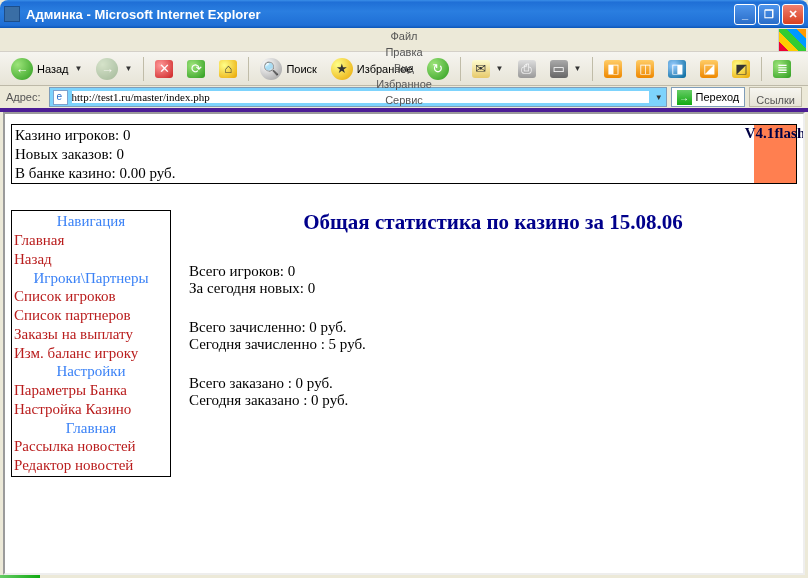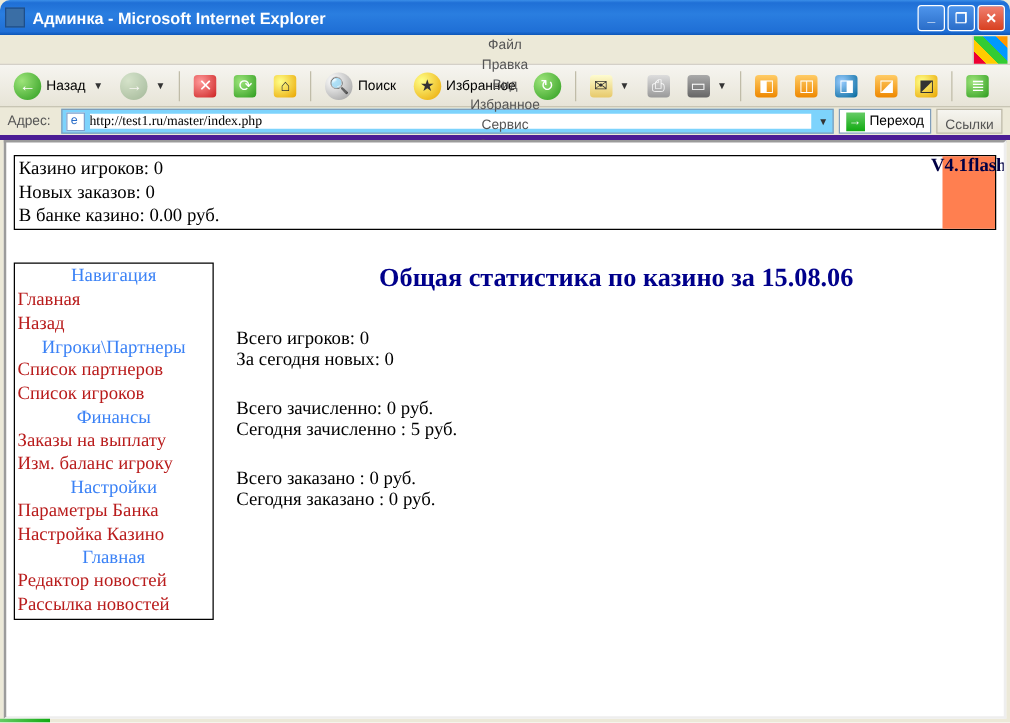--- a/index.html
+++ b/index.html
@@ -351,31 +351,30 @@
         <div>flash</div>
       </div>
     </div>
 
     <div class="page-body">
       <div class="nav">
         <div class="heading">Навигация</div>
         <a>Главная</a>
         <a>Назад</a>
         <div class="heading">Игроки\Партнеры</div>
+        <a>Список игроков</a>
         <a>Список партнеров</a>
-        <a>Список игроков</a>
-        <div class="heading">Финансы</div>
         <a>Заказы на выплату</a>
         <a>Изм. баланс игроку</a>
         <div class="heading">Настройки</div>
         <a>Параметры Банка</a>
         <a>Настройка Казино</a>
         <div class="heading">Главная</div>
+        <a>Рассылка новостей</a>
         <a>Редактор новостей</a>
-        <a>Рассылка новостей</a>
       </div>
 
       <div class="main">
         <div class="main-title">Общая статистика по казино за 15.08.06</div>
         <div class="stat-block">
           <div class="stat-line">Всего игроков: 0</div>
           <div class="stat-line">За сегодня новых: 0</div>
         </div>
         <div class="stat-block">
           <div class="stat-line">Всего зачисленно: 0 руб.</div>

